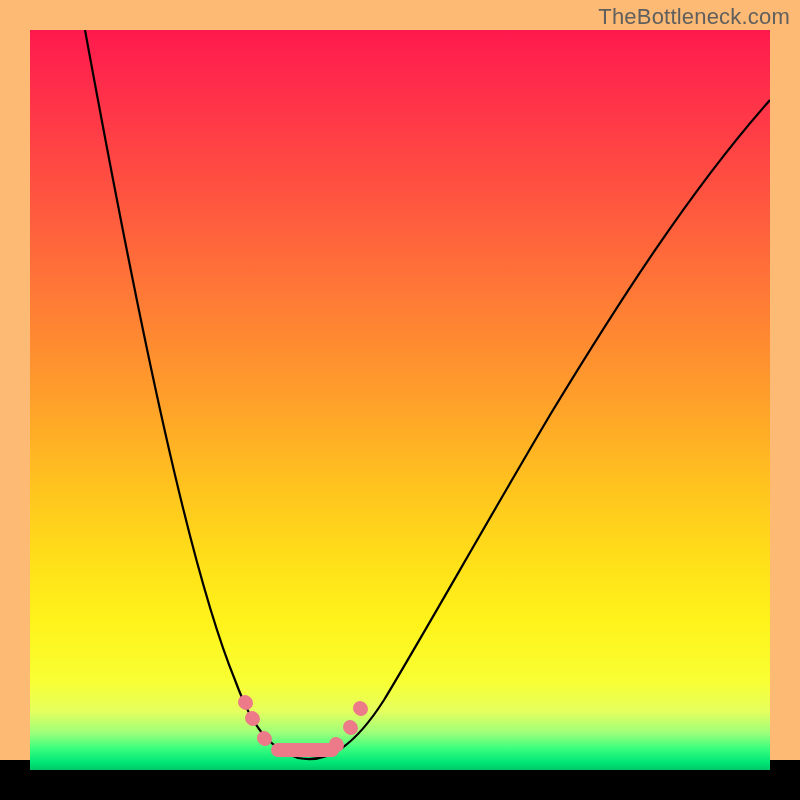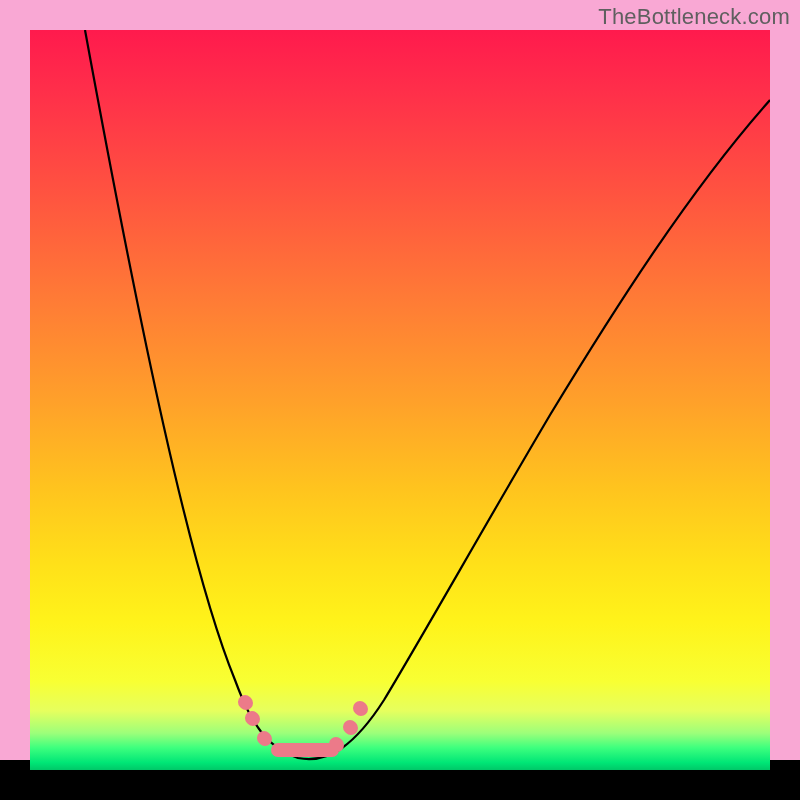--- a/index.html
+++ b/index.html
@@ -8,21 +8,21 @@
     width: 800px;
     height: 800px;
     background: #000;
     overflow: hidden;
     font-family: Arial, Helvetica, sans-serif;
   }
   .frame {
     position: relative;
     width: 800px;
     height: 760px;
-    background: #f9a8d4;
+    background: #fdba74;
   }
   .plot-area {
     position: absolute;
     left: 30px;
     top: 30px;
     width: 740px;
     height: 740px;
     overflow: hidden;
   }
   .gradient {

